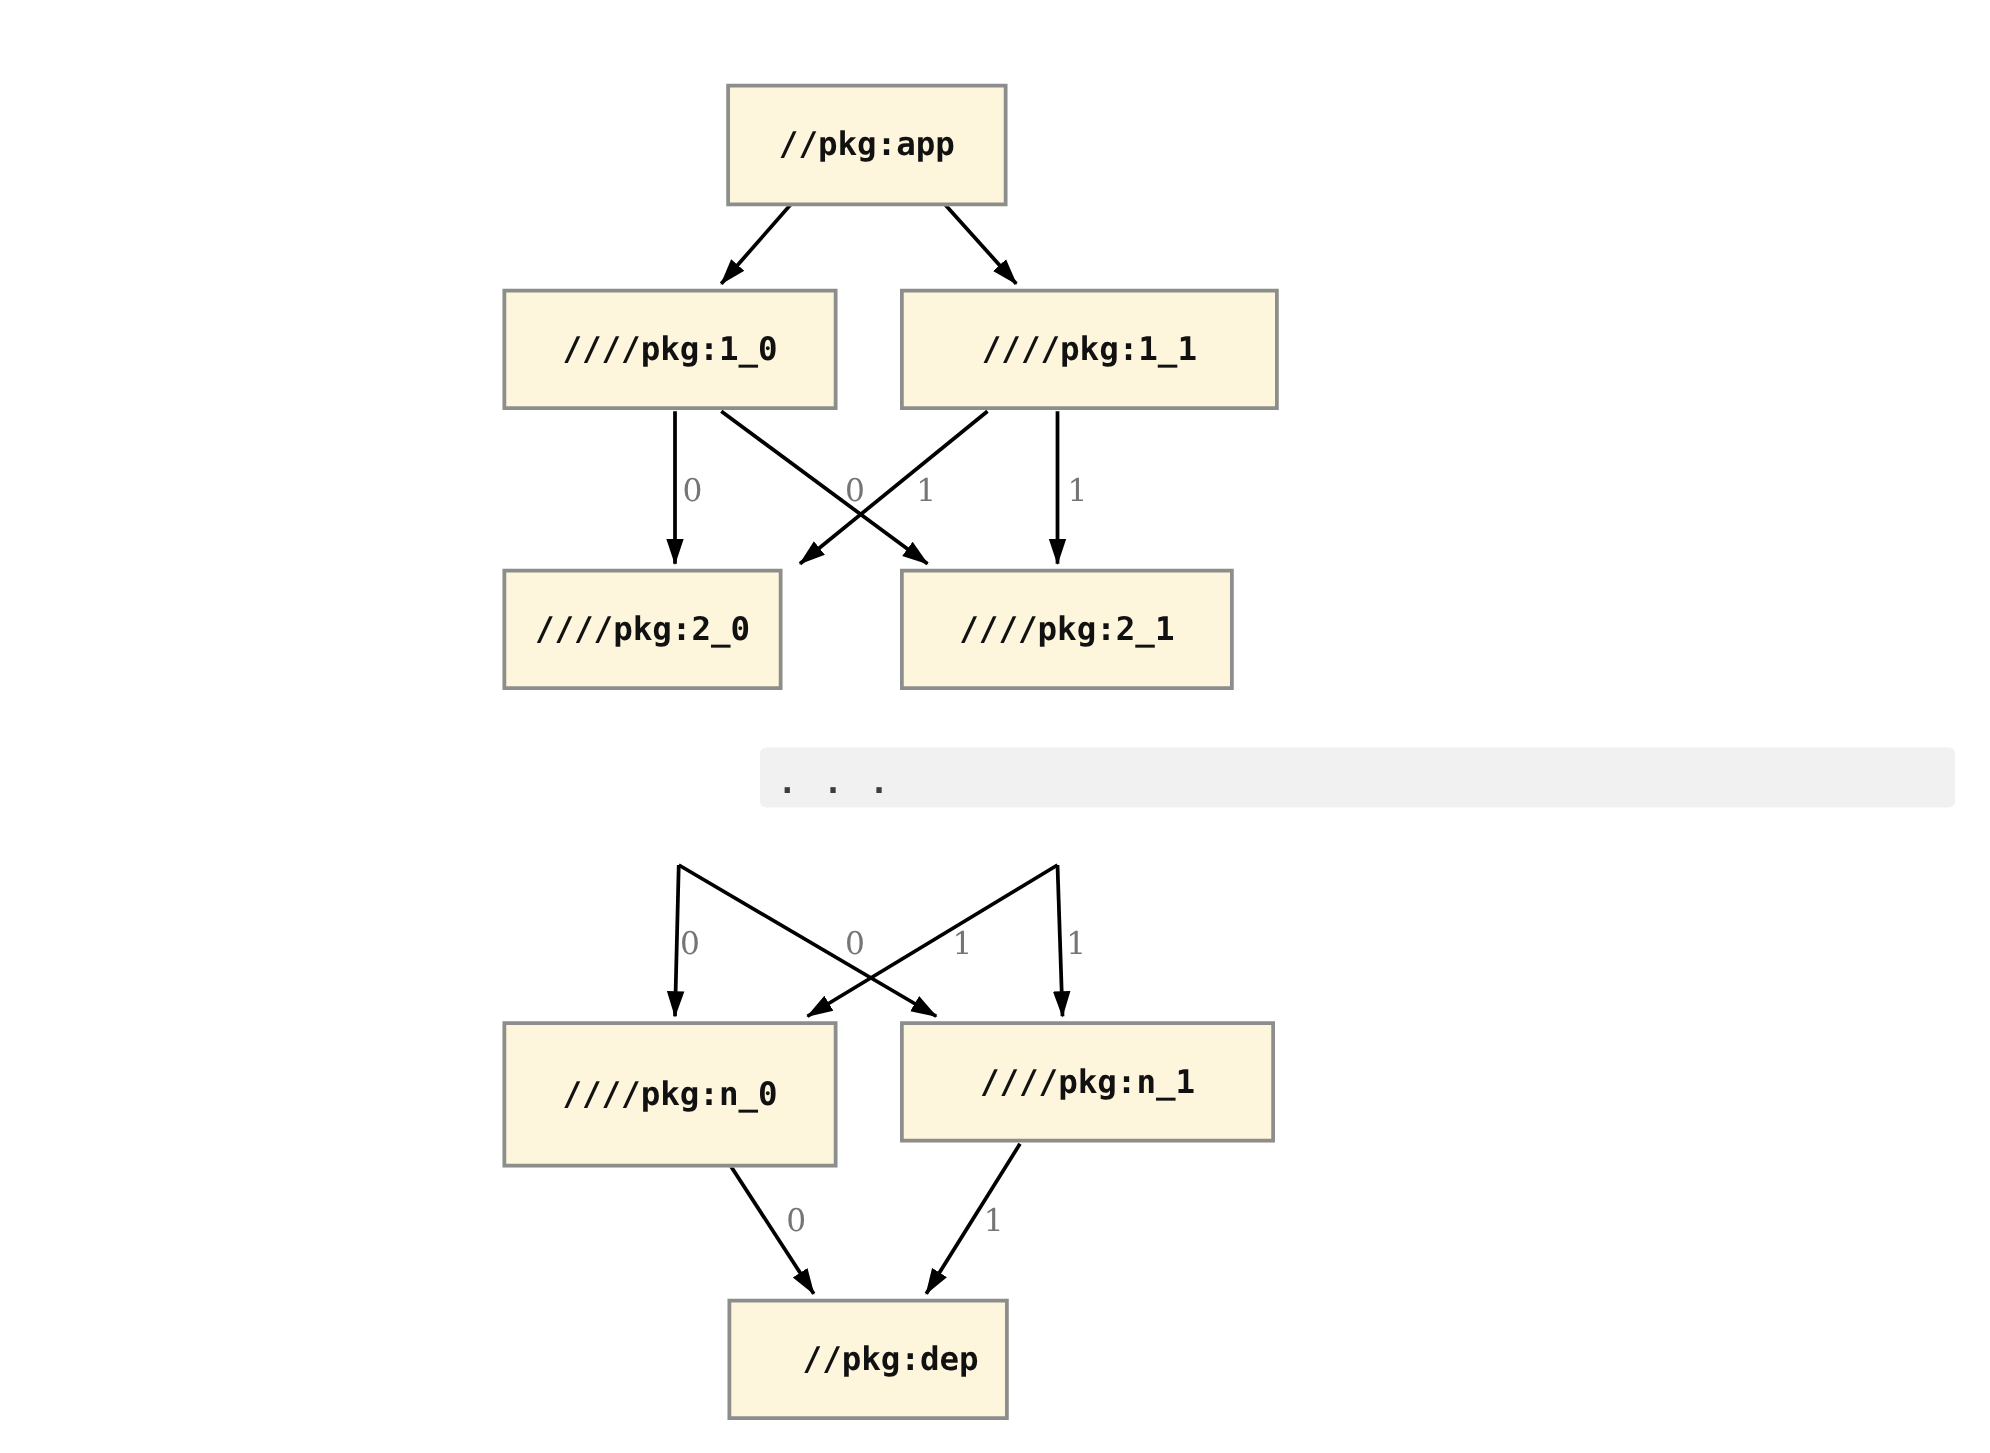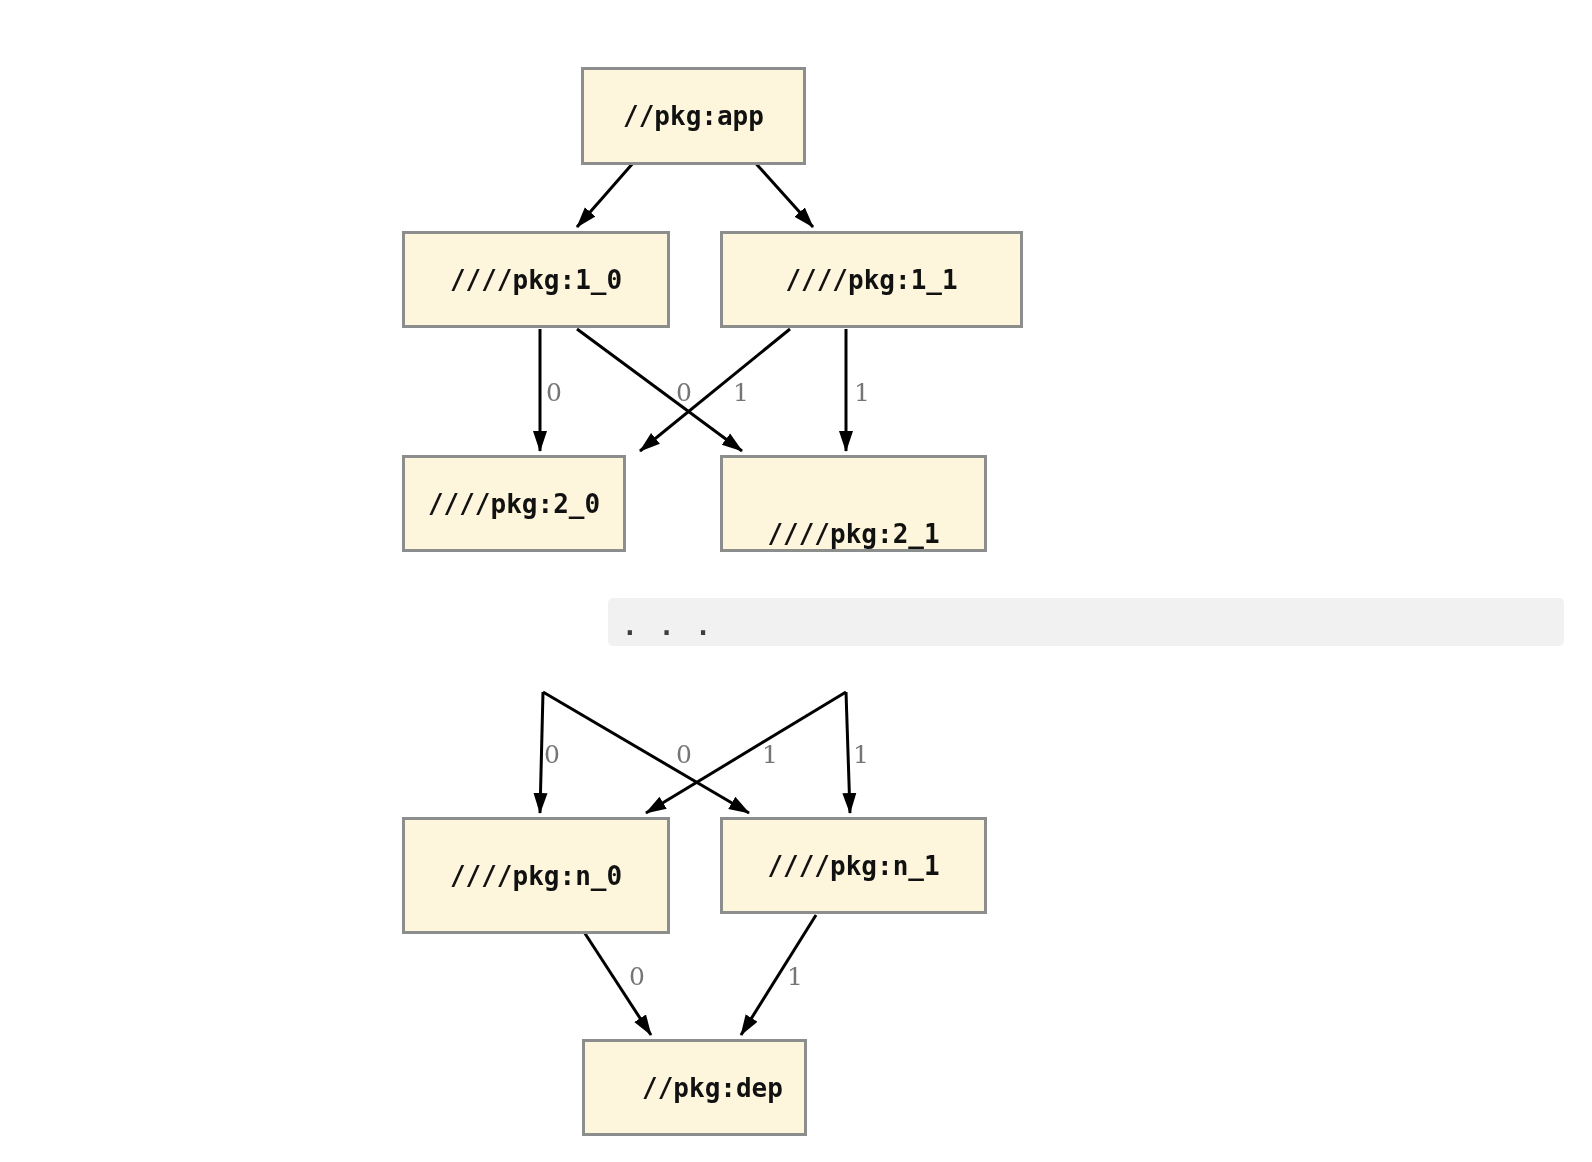--- a/index.html
+++ b/index.html
@@ -104,22 +104,22 @@
         <text x="629" y="985" class="edge-label">0</text>
         <text x="787" y="985" class="edge-label">1</text>
       </g>
   </svg>
 
   <div id="nodes">
       <div class="node" style="left: 581px; top: 39px; width: 225px; height: 98px; margin-top: 28px;"><span>//pkg:app</span></div>
       <div class="node" style="left: 402px; top: 231px; width: 268px; height: 97px; text-align: right;"><span>////pkg:1_0</span></div>
       <div class="node" style="left: 720px; top: 231px; width: 303px; height: 97px;"><span>////pkg:1_1</span></div>
       <div class="node" style="left: 402px; top: 455px; width: 224px; height: 97px;"><span>////pkg:2_0</span></div>
-      <div class="node" style="left: 720px; top: 455px; width: 267px; height: 97px; align-items: flex-end;"><span>////pkg:2_1</span></div>
+      <div class="node" style="left: 720px; top: 455px; width: 267px; height: 97px;"><span>////pkg:2_1</span></div>
       <div class="node" style="left: 402px; top: 817px; width: 268px; height: 117px;"><span>////pkg:n_0</span></div>
-      <div class="node" style="left: 720px; top: 817px; width: 267px; height: 97px;"><span>////pkg:n_1</span></div>
+      <div class="node" style="left: 720px; top: 817px; width: 300px; height: 97px;"><span>////pkg:n_1</span></div>
       <div class="node" style="left: 582px; top: 1039px; width: 225px; height: 97px; padding-left: 36px;"><span>//pkg:dep</span></div>
     </div>
 
   <div class="ellipsis-band">
     <span>...</span>
   </div>
 </div>
 
 </body></html>

